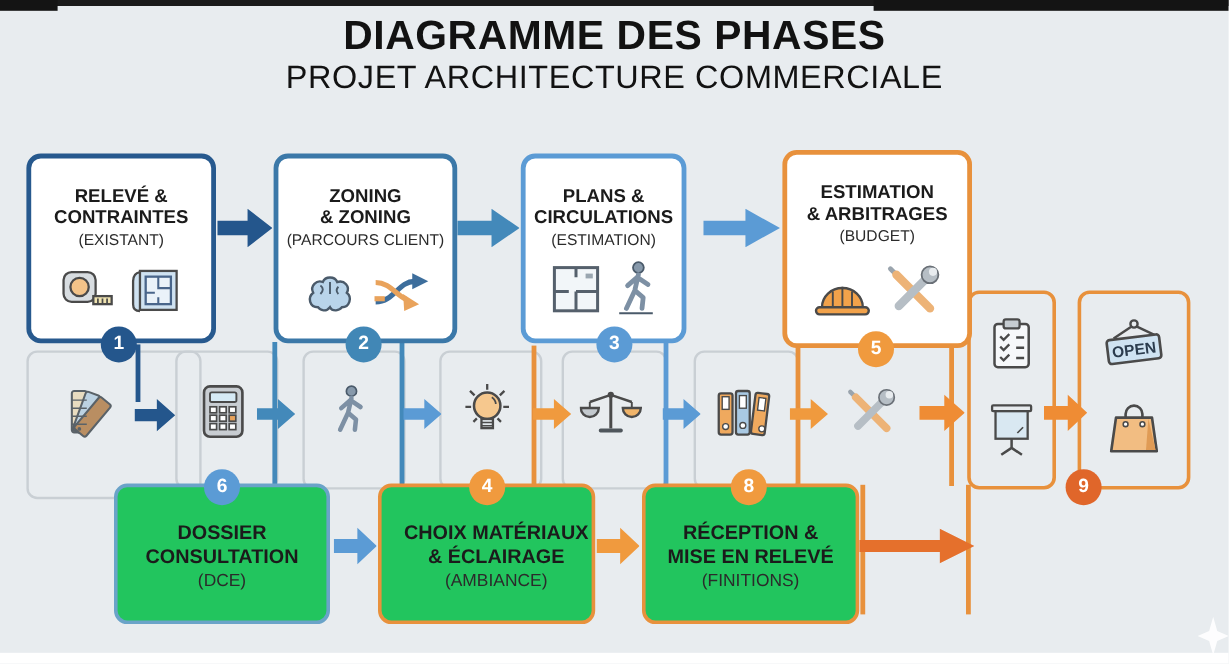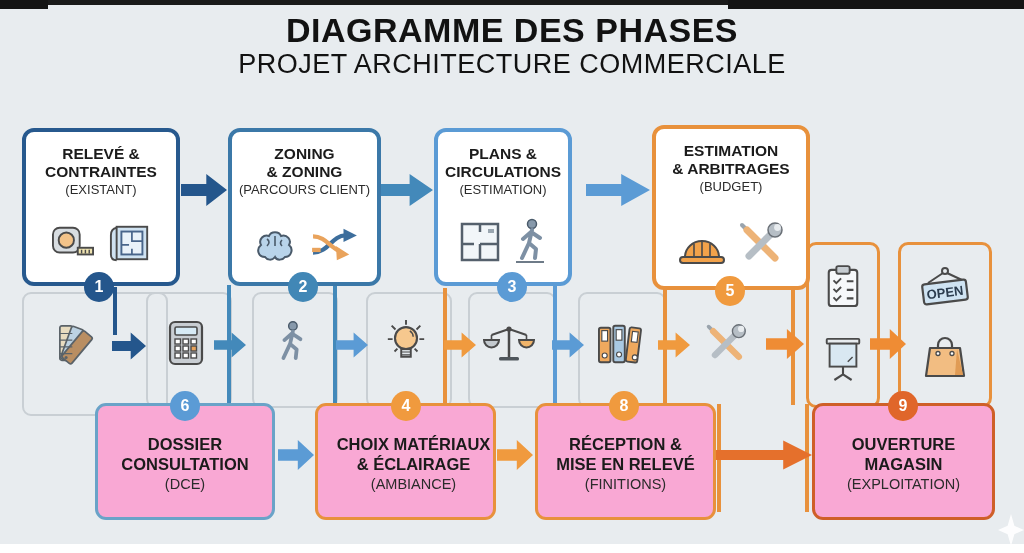--- a/index.html
+++ b/index.html
@@ -3,26 +3,26 @@
 <meta charset="utf-8">
 <style>
   html,body{margin:0;padding:0;background:#ffffff;}
   #canvas{position:relative;width:1024px;height:553px;background:#e8ecef;overflow:hidden;
           font-family:"Liberation Sans",sans-serif;}
   .titleblock{position:absolute;left:0;top:12px;width:1024px;text-align:center;color:#121212;}
   .title1{font-size:34px;font-weight:800;letter-spacing:.5px;line-height:1.1;}
   .title2{font-size:27px;font-weight:400;letter-spacing:.5px;line-height:1.15;}
 
   .pbox{position:absolute;background:#ffffff;border:4px solid;border-radius:12px;z-index:3;
-        display:flex;flex-direction:column;align-items:center;box-sizing:border-box;padding-top:13px;}
+        display:flex;flex-direction:column;align-items:center;box-sizing:border-box;padding-top:23px;}
   .pbox .tt{font-weight:bold;font-size:15.5px;line-height:1.14;color:#1b1b1b;text-align:center;}
   .pbox .ss{font-size:13px;color:#2b2b2b;margin-top:2px;text-align:right;}
   .pbox .icons{display:flex;gap:10px;align-items:flex-end;margin-top:auto;margin-bottom:14px;}
 
-  .bbox{position:absolute;background:#f9a8d4;border:3.5px solid;border-radius:11px;z-index:3;
+  .bbox{position:absolute;background:#22c55e;border:3.5px solid;border-radius:11px;z-index:3;
         display:flex;flex-direction:column;align-items:center;justify-content:center;box-sizing:border-box;padding-top:4px;}
   .bbox .tt{font-weight:bold;font-size:16.5px;line-height:1.18;color:#1b1b1b;text-align:center;}
   .bbox .ss{font-size:14.5px;color:#2b2b2b;margin-top:2px;text-align:center;}
 
   .badge{position:absolute;width:30px;height:30px;border-radius:50%;color:#fff;font-weight:bold;
          font-size:16px;display:flex;align-items:center;justify-content:center;z-index:6;}
 
   .arr{position:absolute;z-index:4;
        clip-path:polygon(0% 34%,55% 34%,55% 8%,100% 50%,55% 92%,55% 66%,0% 66%);}
   .arr-long{position:absolute;z-index:4;
@@ -329,27 +329,20 @@
   </div>
 
   <div class="bbox" style="left:535px;top:403px;width:181px;height:117px;border-color:#e8913c;">
     <div class="tt">
       <div>RÉCEPTION &amp;</div>
       <div>MISE EN RELEVÉ</div>
     </div>
     <div class="ss">(FINITIONS)</div>
   </div>
 
-  <div class="bbox" style="left:812px;top:403px;width:183px;height:117px;border-color:#cf5f28;">
-    <div class="tt">
-      <div>OUVERTURE</div>
-      <div>MAGASIN</div>
-    </div>
-    <div class="ss">(EXPLOITATION)</div>
-  </div>
 
   <div class="arr" style="left:278px;top:437px;width:36px;height:36px;background:#5b9bd5;"></div>
   <div class="arr" style="left:497px;top:437px;width:36px;height:36px;background:#f09a3e;"></div>
   <div class="arr-long" style="left:716px;top:436px;width:96px;height:38px;background:#e5702c;"></div>
 
   <div class="badge" style="left:84px;top:272px;background:#24568c;">
       <span>1</span>
     </div>
   <div class="badge" style="left:288px;top:272px;background:#4187b6;">
       <span>2</span>

